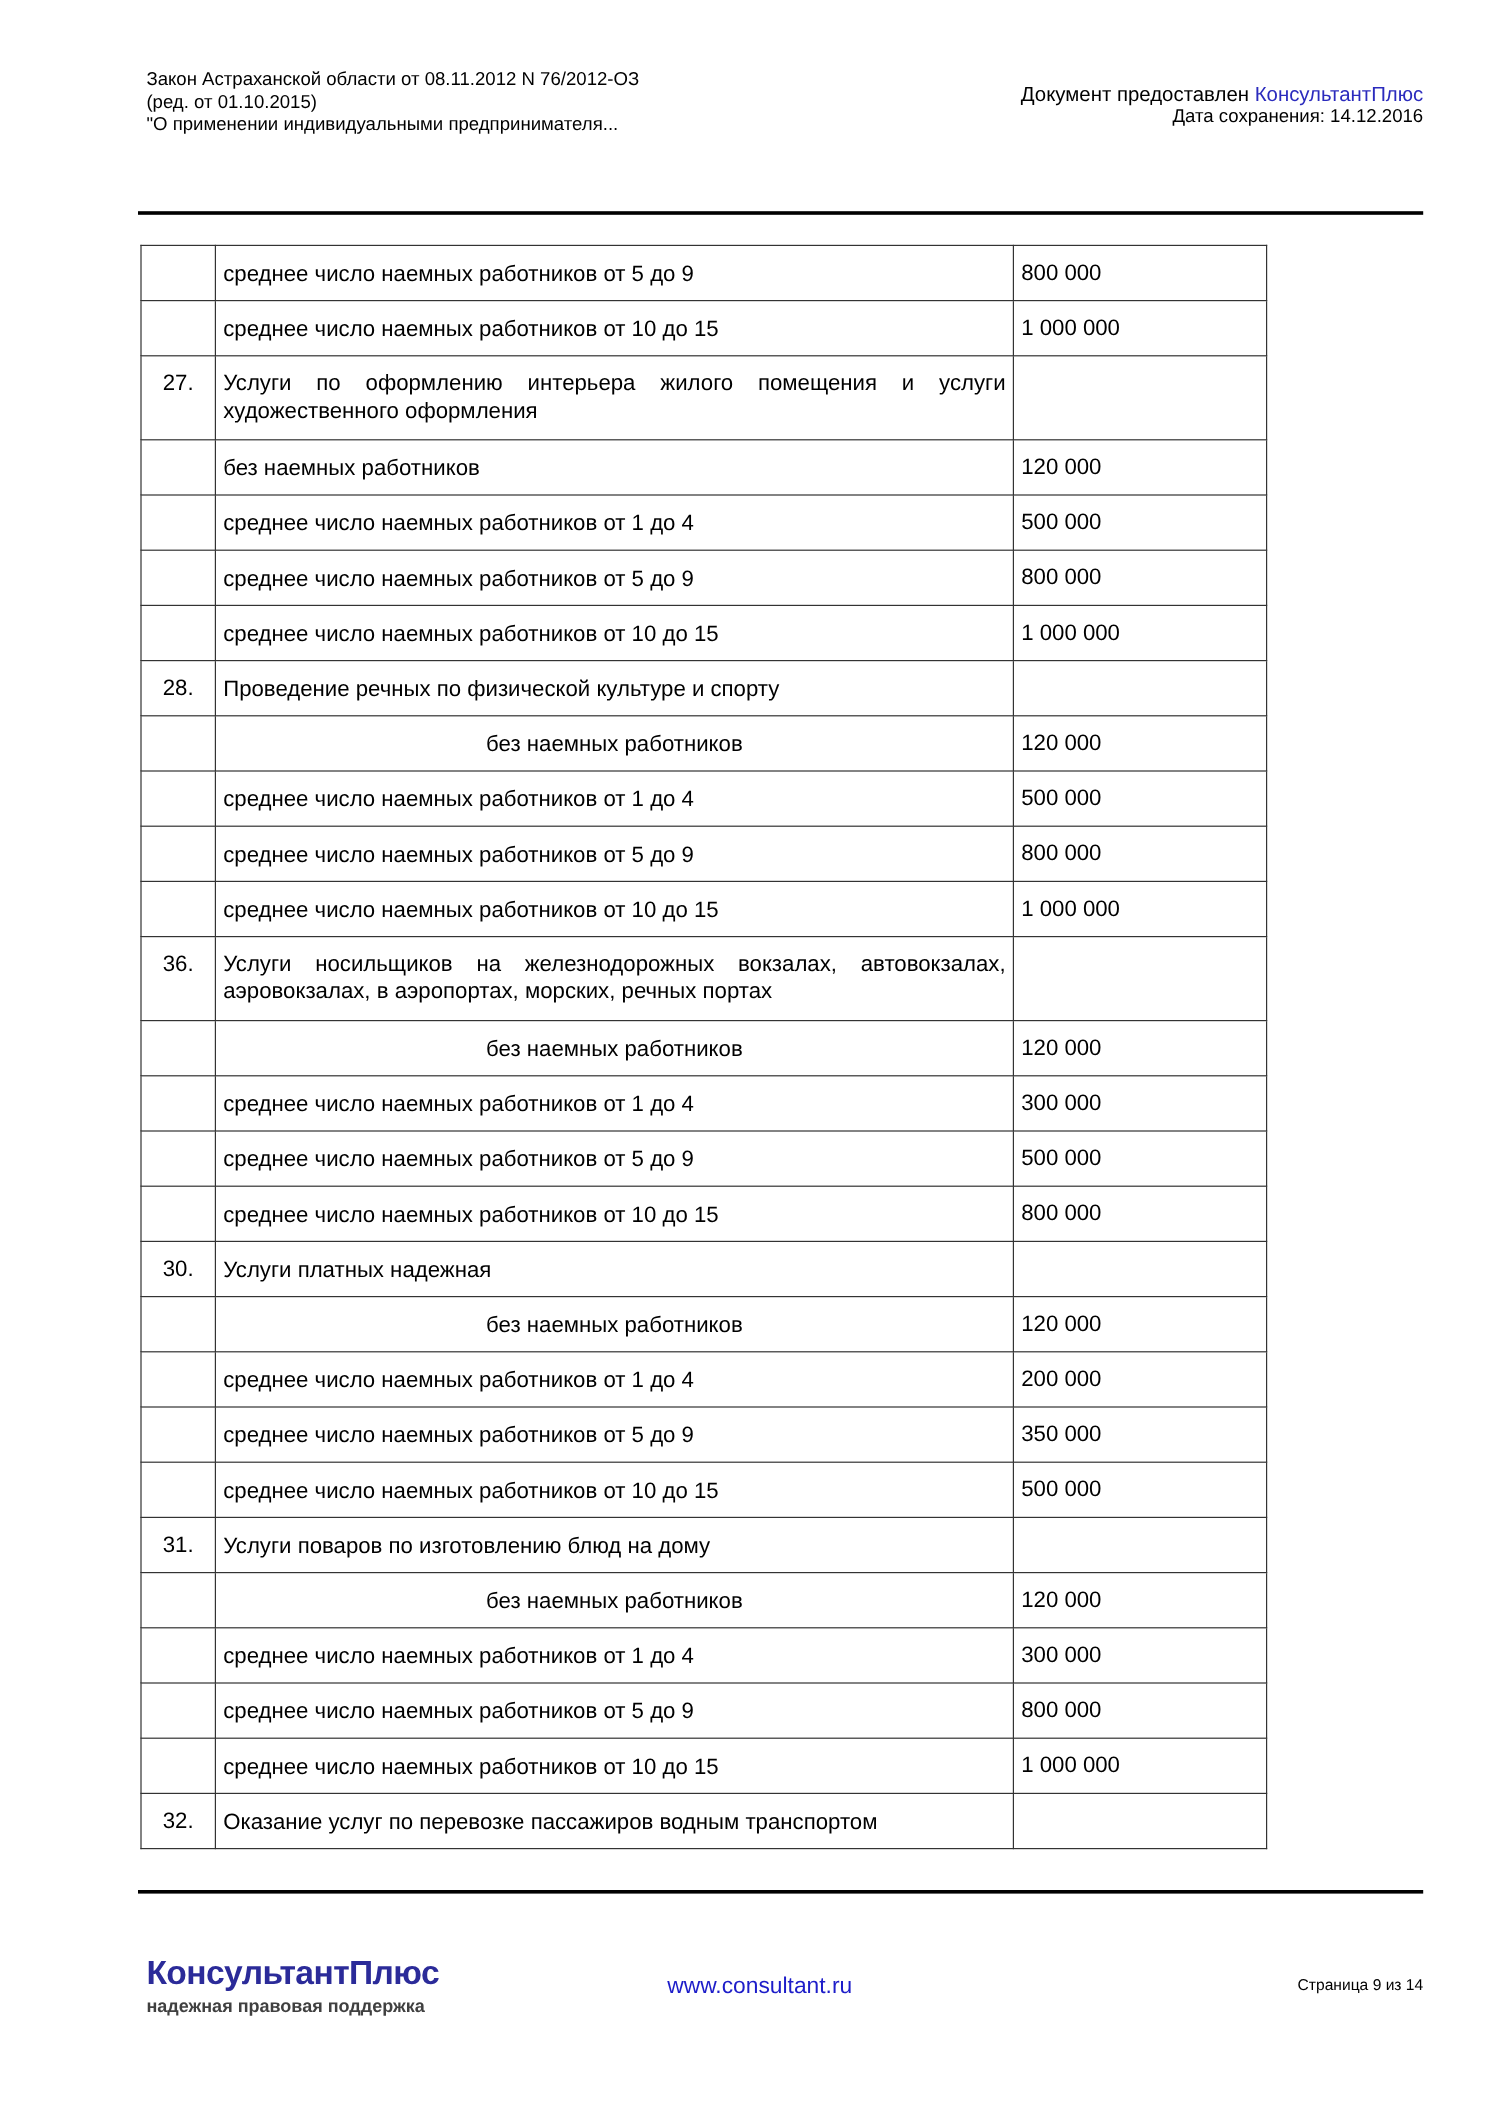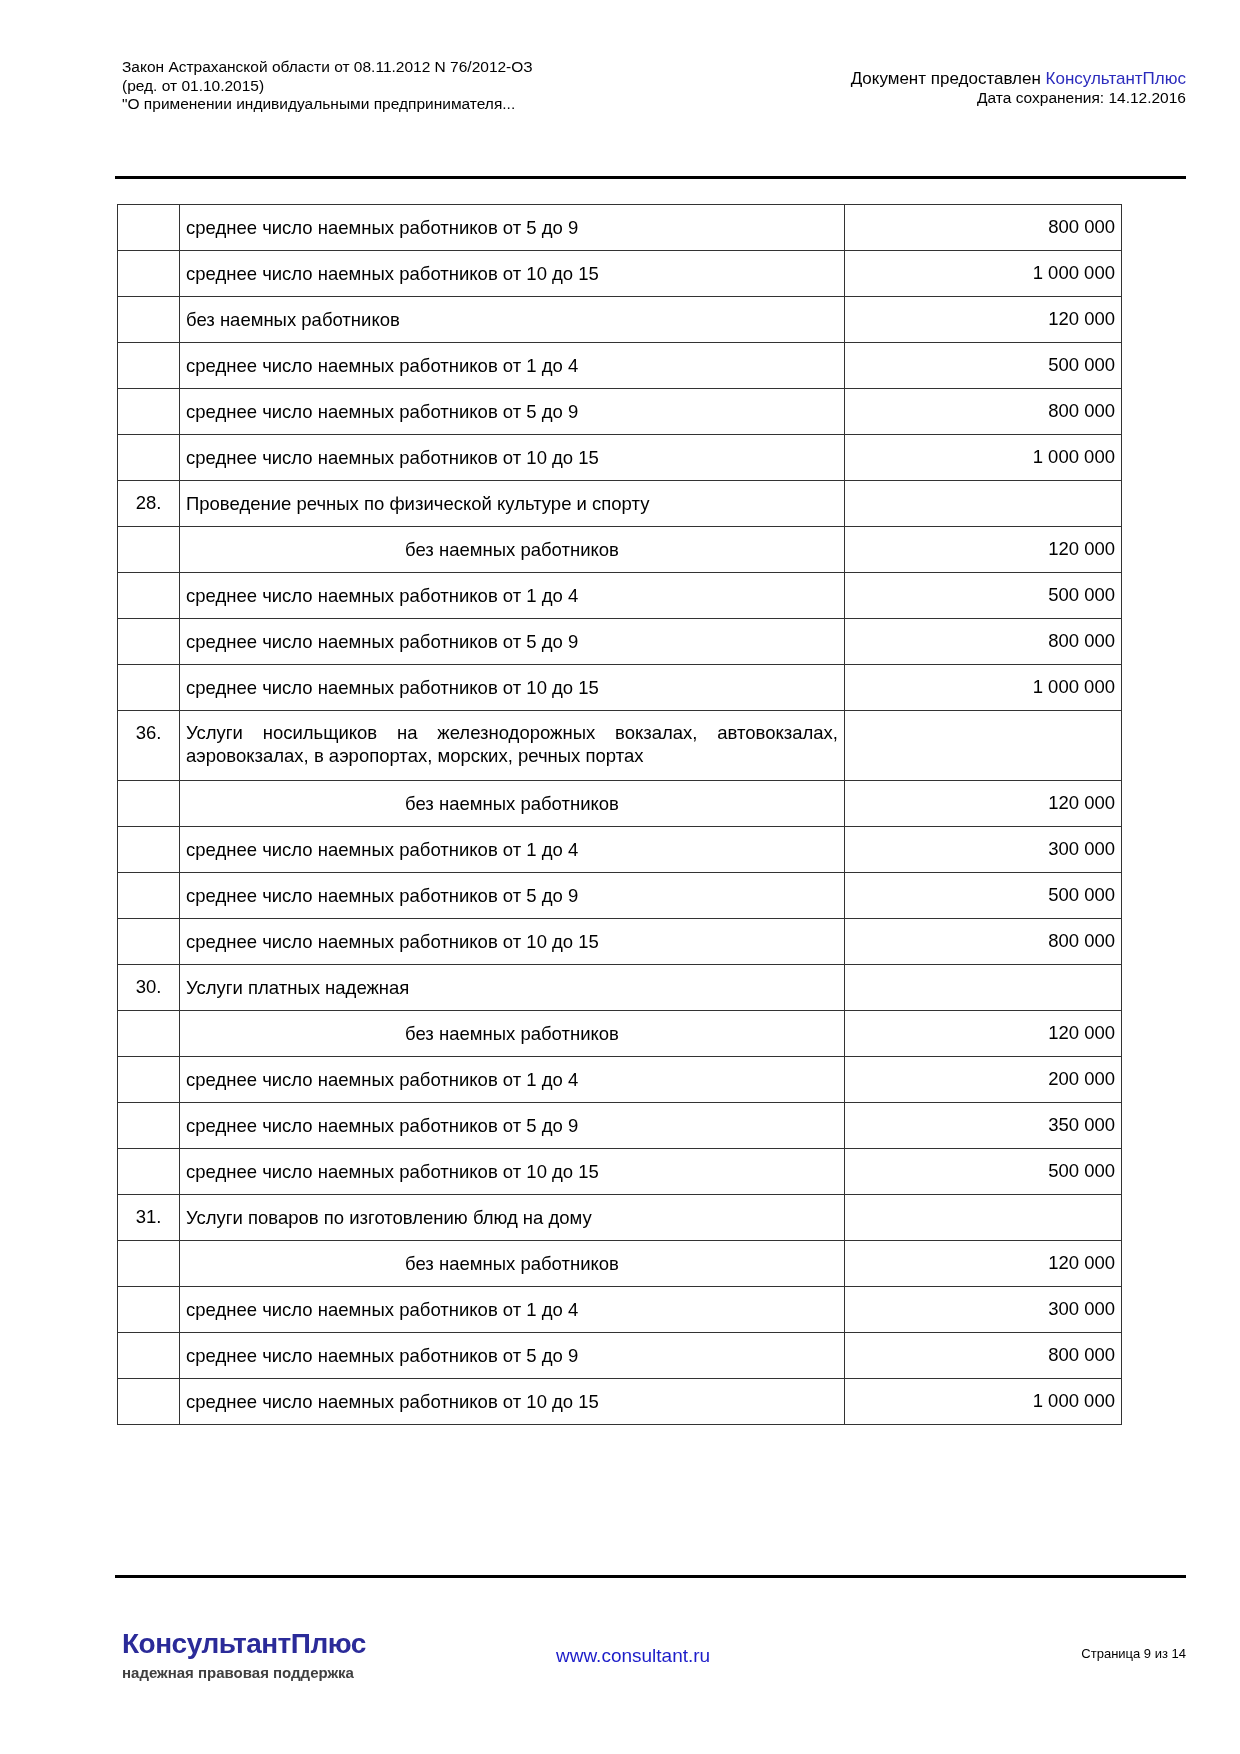--- a/index.html
+++ b/index.html
@@ -11,21 +11,21 @@
   .brand { color: #2b2bbd; }
   .rule { position: absolute; left: 115px; width: 1071px; height: 3px; background: #000; }
   .rule.top { top: 176px; }
   .rule.bottom { top: 1575px; }
   table.doc { position: absolute; left: 117px; top: 204px; border-collapse: collapse; font-size: 18.5px; }
   table.doc td { border: 1.5px solid #333; padding: 0 6px; vertical-align: top; }
   td.num { width: 62px; text-align: center; padding-top: 11px !important; }
   td.desc { width: 665px; padding-top: 11px !important; line-height: 23px; }
   td.desc.justify { text-align: justify; }
   td.desc.center { text-align: center; }
-  td.val { width: 277px; text-align: right; padding-top: 11px !important; }
+  td.val { width: 211px; text-align: left; padding-top: 11px !important; }
   tr.single td { height: 46px; box-sizing: border-box; }
   tr.double td { height: 70px; box-sizing: border-box; }
   tr.double td.desc { padding-top: 10px !important; }
   .ftr-logo { position: absolute; left: 122px; top: 1628px; font-size: 28px; font-weight: bold; color: #2b2b99; letter-spacing: -0.5px; }
   .ftr-tag { position: absolute; left: 122px; top: 1664px; font-size: 15px; font-weight: bold; color: #404040; }
   .ftr-url { position: absolute; left: 556px; top: 1645px; font-size: 19px; font-weight: normal; color: #1d1dc9; }
   .ftr-page { position: absolute; right: 54px; top: 1646px; font-size: 13px; }
 </style>
 </head>
 <body>
@@ -47,20 +47,25 @@
   <tbody id="tbody">
       <tr class="single">
         <td class="num"></td>
         <td class="desc ">среднее число наемных работников от 5 до 9</td>
         <td class="val">800 000</td>
       </tr>
       <tr class="single">
         <td class="num"></td>
         <td class="desc ">среднее число наемных работников от 10 до 15</td>
         <td class="val">1 000 000</td>
+      </tr>
+      <tr class="double">
+        <td class="num">27.</td>
+        <td class="desc justify">Услуги по оформлению интерьера жилого помещения и услуги художественного оформления</td>
+        <td class="val"></td>
       </tr>
       <tr class="single">
         <td class="num"></td>
         <td class="desc ">без наемных работников</td>
         <td class="val">120 000</td>
       </tr>
       <tr class="single">
         <td class="num"></td>
         <td class="desc ">среднее число наемных работников от 1 до 4</td>
         <td class="val">500 000</td>
@@ -168,20 +173,25 @@
       <tr class="single">
         <td class="num"></td>
         <td class="desc ">среднее число наемных работников от 5 до 9</td>
         <td class="val">800 000</td>
       </tr>
       <tr class="single">
         <td class="num"></td>
         <td class="desc ">среднее число наемных работников от 10 до 15</td>
         <td class="val">1 000 000</td>
       </tr>
+      <tr class="single">
+        <td class="num">32.</td>
+        <td class="desc ">Оказание услуг по перевозке пассажиров водным транспортом</td>
+        <td class="val"></td>
+      </tr>
     </tbody>
 </table>
 
 <div class="rule bottom"></div>
 
 <div class="ftr-logo">КонсультантПлюс</div>
 <div class="ftr-tag">надежная правовая поддержка</div>
 <div class="ftr-url">www.consultant.ru</div>
 <div class="ftr-page">Страница 9 из 14</div>
 

